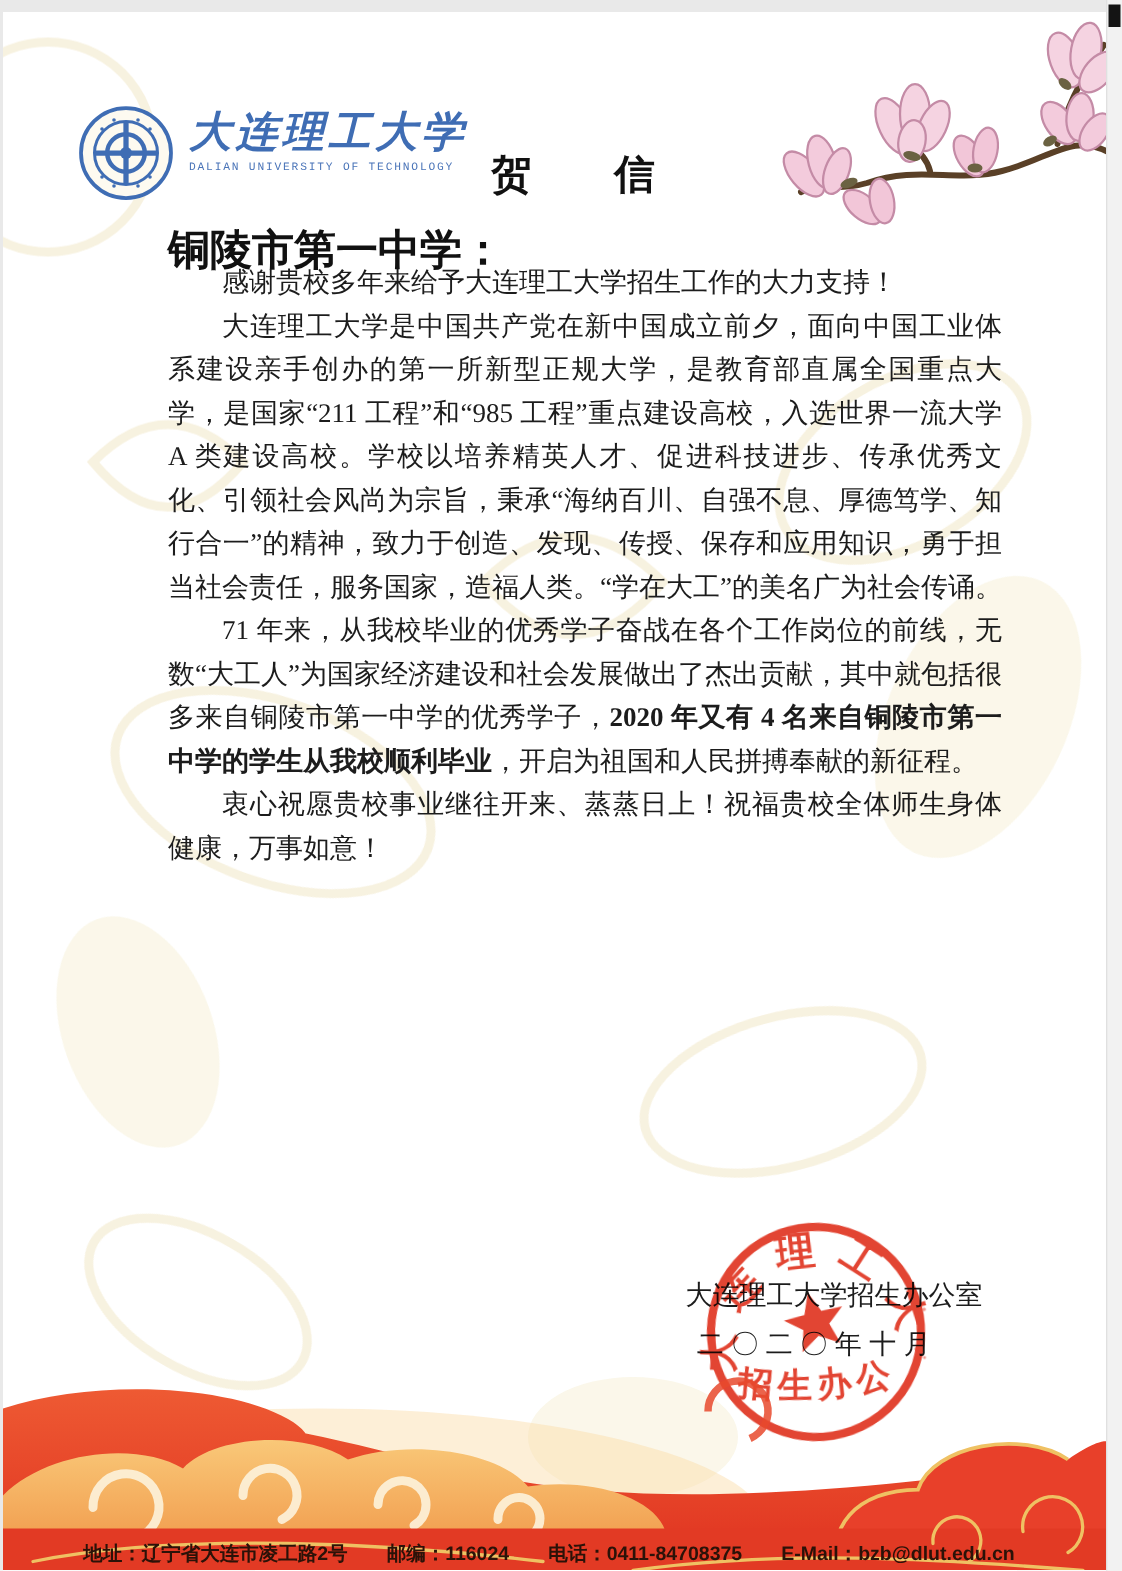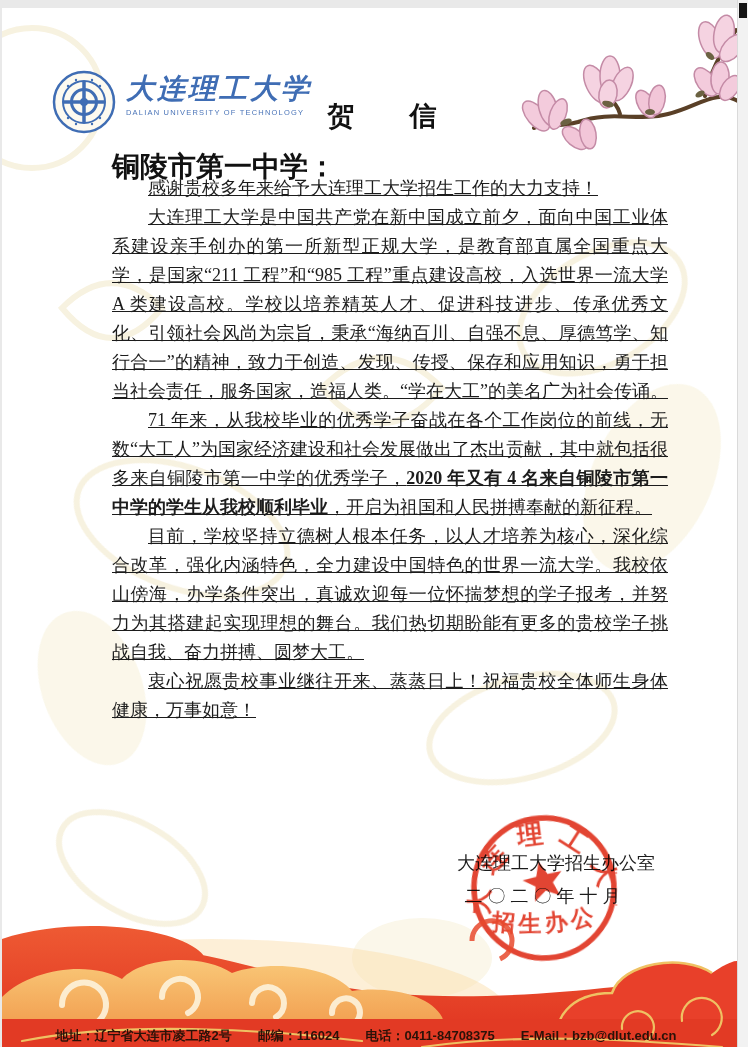--- a/index.html
+++ b/index.html
@@ -19,28 +19,28 @@
   .scrollbar{position:absolute;right:0;top:0;width:10px;height:100%;
     background:#f2f2f2;border-left:1px solid #dadada;}
   .scroll-thumb{position:absolute;top:3px;left:1px;width:8px;height:15px;background:#141414;}
   
   .logo{position:absolute;left:50px;top:62px;display:flex;align-items:flex-start;}
   .emblem{width:64px;height:64px;}
   .logo-text{margin-left:10px;margin-top:2px;}
   .logo-cn{font-size:28px;font-weight:bold;color:#3f6db4;letter-spacing:3px;
     font-style:italic;line-height:34px;white-space:nowrap;}
   .logo-en{font-size:7.5px;color:#4a74b8;letter-spacing:1.2px;margin-top:2px;
-    font-family:Liberation Sans, sans-serif;white-space:nowrap;}
+    font-family:Liberation Mono, monospace;white-space:nowrap;}
   .title{position:absolute;left:0;top:90px;width:100%;text-align:center;
     font-size:27px;font-weight:bold;letter-spacing:14px;color:#111;padding-left:19px;}
   
   .salutation{position:absolute;left:110px;top:140px;font-size:28px;font-weight:bold;color:#111;}
   .letter-body{position:absolute;left:110px;top:166px;width:556px;}
   .letter-body p{margin:0;text-indent:2em;font-size:18px;line-height:29px;
-    text-align:justify;color:#1c1c1c;text-decoration:underline;}
+    text-align:justify;color:#1c1c1c;}
   .letter-body .b{font-weight:bold;}
   .signature{position:absolute;left:438px;top:843px;width:232px;text-align:center;
     font-size:18px;color:#1c1c1c;white-space:nowrap;}
   .sig-date{position:absolute;left:438px;top:876px;width:210px;text-align:center;
     font-size:18px;letter-spacing:5px;color:#1c1c1c;}
   .stamp{position:absolute;left:463px;top:804px;width:158px;height:152px;
     mix-blend-mode:multiply;opacity:.92;transform:rotate(-4deg);}
   
   .waves{position:absolute;left:0;bottom:0;width:736px;height:150px;}
   .footer-bar{position:absolute;left:0;bottom:6px;width:728px;
@@ -144,21 +144,20 @@
       </g>
     </svg>
 
     <div class="title">贺　信</div>
 
     <div class="salutation">铜陵市第一中学：</div>
     <div class="letter-body">
         <p><span>感谢贵校多年来给予大连理工大学招生工作的大力支持！</span></p>
         <p><span>大连理工大学是中国共产党在新中国成立前夕，面向中国工业体系建设亲手创办的第一所新型正规大学，是教育部直属全国重点大学，是国家“211 工程”和“985 工程”重点建设高校，入选世界一流大学 A 类建设高校。学校以培养精英人才、促进科技进步、传承优秀文化、引领社会风尚为宗旨，秉承“海纳百川、自强不息、厚德笃学、知行合一”的精神，致力于创造、发现、传授、保存和应用知识，勇于担当社会责任，服务国家，造福人类。“学在大工”的美名广为社会传诵。</span></p>
         <p><span>71 年来，从我校毕业的优秀学子奋战在各个工作岗位的前线，无数“大工人”为国家经济建设和社会发展做出了杰出贡献，其中就包括很多来自铜陵市第一中学的优秀学子，</span><span class="b">2020 年又有 4 名来自铜陵市第一中学的学生从我校顺利毕业</span><span>，开启为祖国和人民拼搏奉献的新征程。</span></p>
-        <p><span>目前，学校坚持立德树人根本任务，以人才培养为核心，深化综合改革，强化内涵特色，全力建设中国特色的世界一流大学。我校依山傍海，办学条件突出，真诚欢迎每一位怀揣梦想的学子报考，并努力为其搭建起实现理想的舞台。我们热切期盼能有更多的贵校学子挑战自我、奋力拼搏、圆梦大工。</span></p>
         <p><span>衷心祝愿贵校事业继往开来、蒸蒸日上！祝福贵校全体师生身体健康，万事如意！</span></p>
       </div>
 
     <div class="signature">大连理工大学招生办公室</div>
     <div class="sig-date">二〇二〇年十月</div>
 
     <svg class="stamp" viewBox="0 0 158 152">
       <circle cx="79" cy="76" r="70" fill="none" stroke="#e03420" stroke-width="5.5"></circle>
       <path id="ringPath" d="M 25 101 A 56 56 0 1 1 133 101" fill="none"></path>
       <text font-size="26" font-weight="bold" fill="#e03420" letter-spacing="13" font-family="Liberation Serif, serif">

